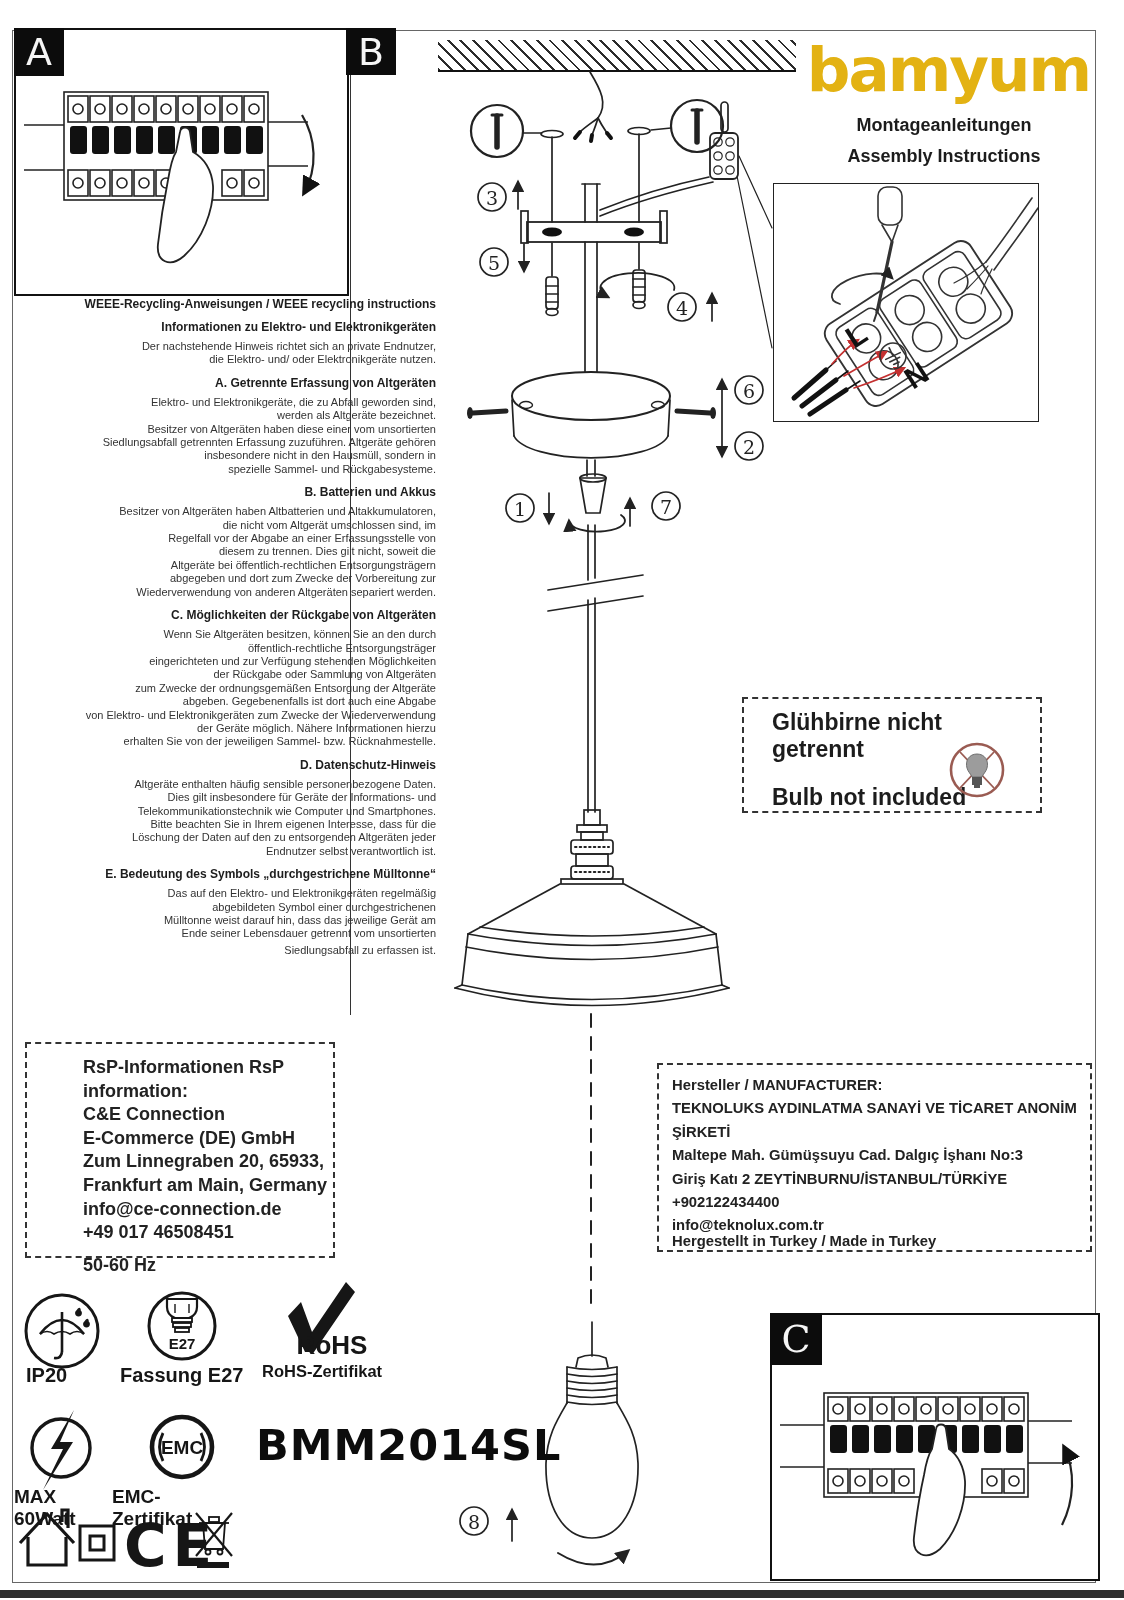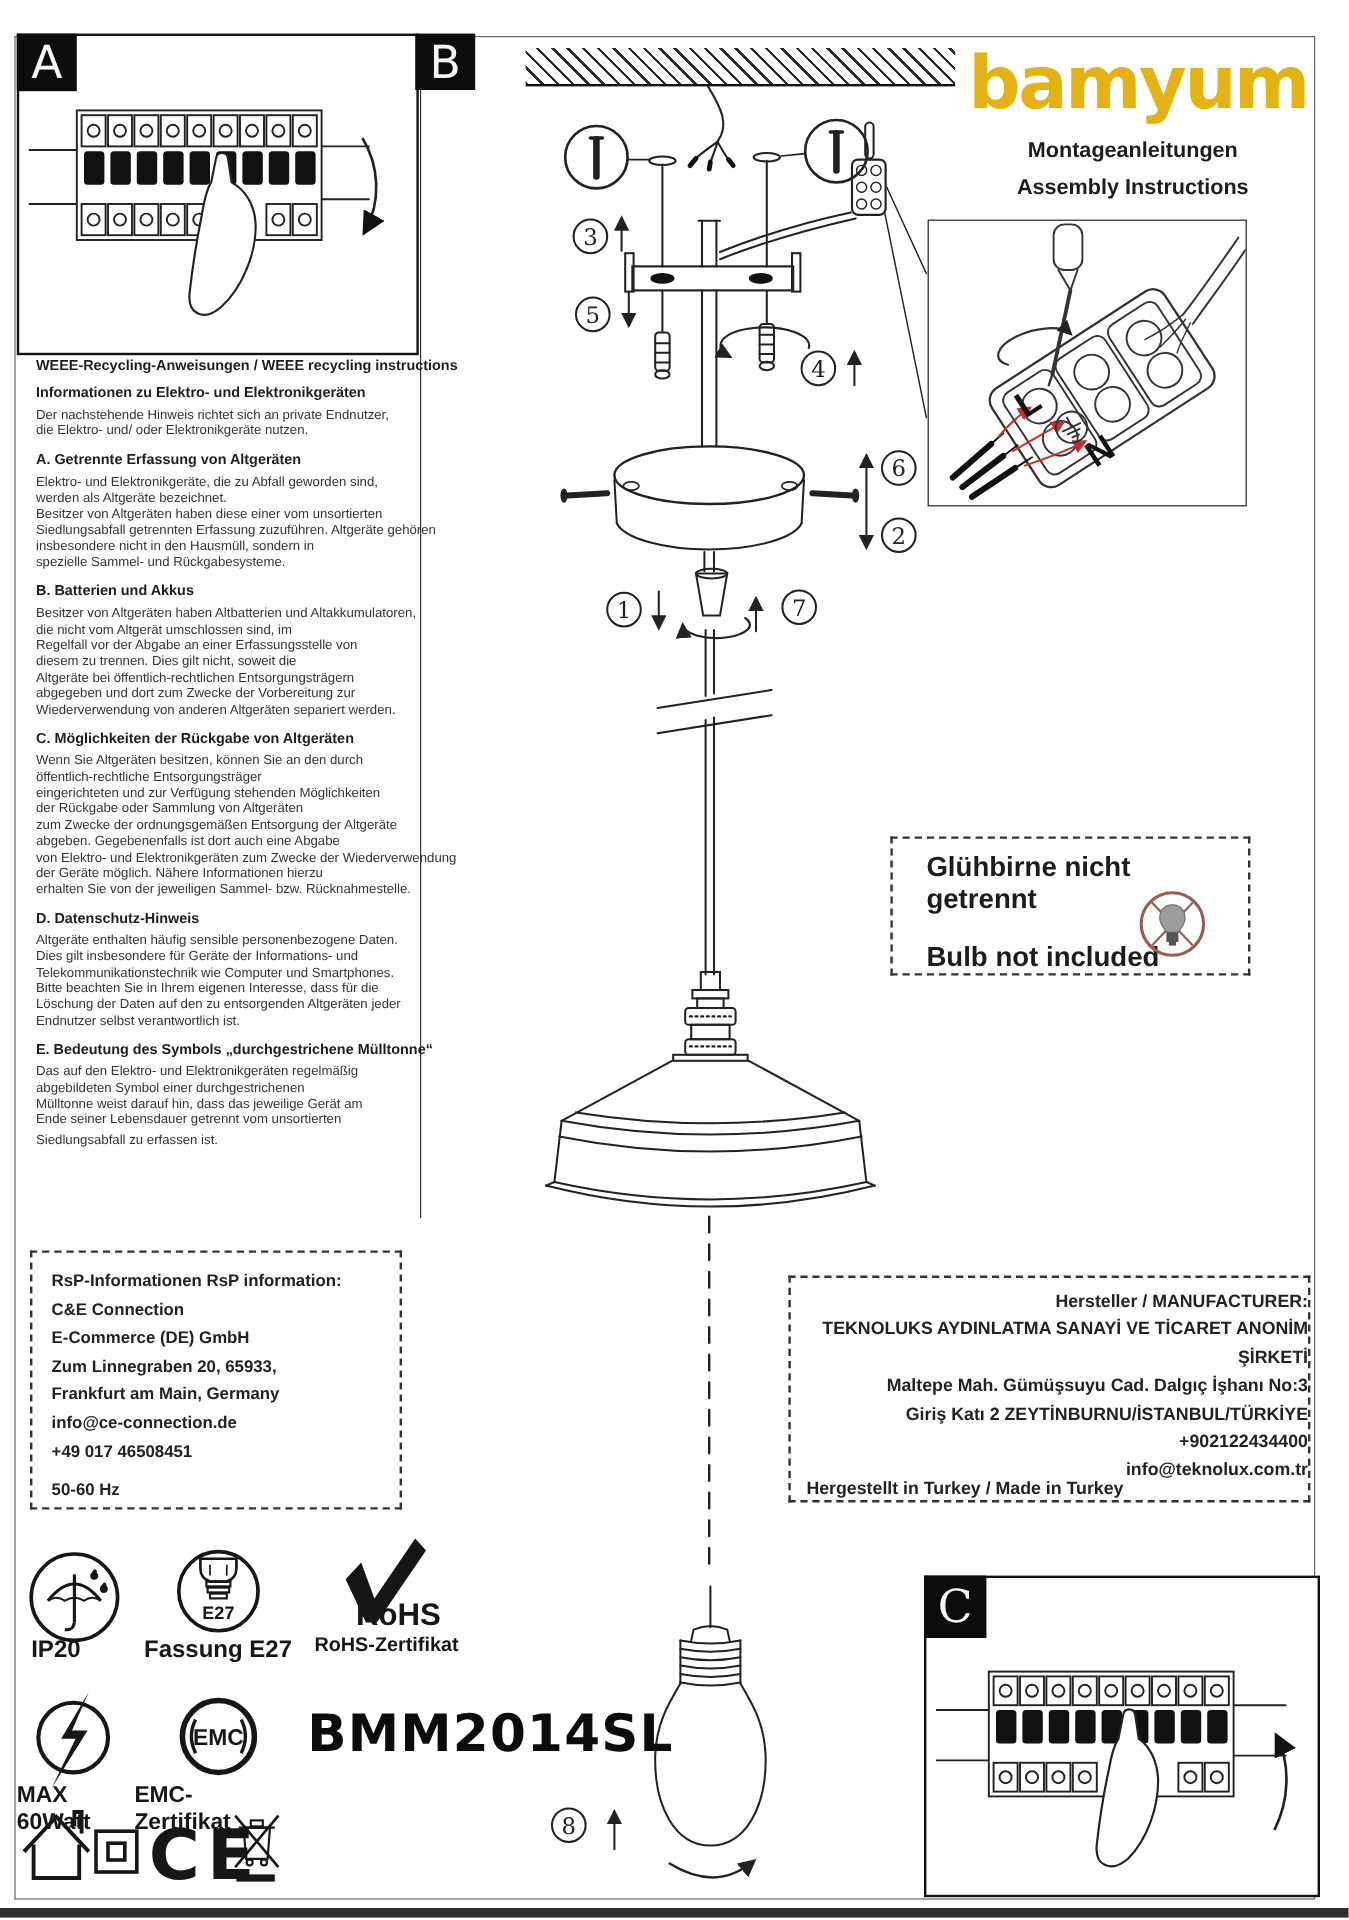--- a/index.html
+++ b/index.html
@@ -12,44 +12,44 @@
   
   .black-label{background:#0c0c0c;color:#f5f5f5;display:flex;align-items:center;justify-content:center;
                font-family:"DejaVu Sans",sans-serif;font-size:38px;font-weight:400;}
   #box-a{left:14px;top:28px;width:331px;height:264px;border:2.5px solid #111;background:#fff;}
   #box-a-label{left:14px;top:28px;width:50px;height:48px;}
   #box-b-label{left:346px;top:28px;width:50px;height:47px;}
   #b-divider{left:350px;top:75px;width:0;height:940px;border-left:1.7px solid #333;}
   #box-c{left:770px;top:1313px;width:326px;height:264px;border:2.5px solid #111;background:#fff;}
   #box-c-label{left:770px;top:1313px;width:52px;height:52px;}
   
-  #weee{left:30px;top:297px;width:406px;}
+  #weee{left:30px;top:297px;width:406px;text-align:right;}
   .weee-h1,.weee-h2{font-size:12px;font-weight:bold;color:#1d1d1d;margin:9px 0 6px 0;line-height:14px;}
   .weee-h1{margin-top:0;}
   .weee-p{font-size:11px;line-height:13.4px;color:#333;white-space:pre-line;margin:0 0 3px 0;}
   
   #brand{left:798px;top:38px;width:292px;text-align:right;
          font-family:"DejaVu Sans",sans-serif;font-weight:800;font-size:61px;letter-spacing:-2px;line-height:64px;}
   .brand-sub{left:798px;width:292px;text-align:center;font-weight:700;font-size:18px;color:#1c1c1c;line-height:31px;}
   
   #hatch{left:438px;top:40px;width:358px;height:30px;border-bottom:2.6px solid #111;
          background:repeating-linear-gradient(45deg,#2b2b2b 0 2px,transparent 2px 9px);}
   
   #terminal-box{left:773px;top:183px;width:264px;height:237px;border:1.7px solid #222;}
   
   #bulb-box{left:742px;top:697px;width:296px;height:112px;border:2px dashed #333;}
   #bulb-box .t1{position:absolute;left:28px;top:10px;font-size:23px;font-weight:600;color:#1c1c1c;}
   #bulb-box .t2{position:absolute;left:28px;top:45px;font-size:23px;font-weight:600;color:#1c1c1c;margin-top:40px;}
   #bulb-ico{position:absolute;left:202px;top:40px;}
   
   #rsp-box{left:25px;top:1042px;width:310px;height:216px;border:2px dashed #333;padding:12px 0 0 16px;box-sizing:border-box;}
-  .rsp-line{font-size:14px;font-weight:600;color:#222;line-height:23.6px;}
+  .rsp-line{font-size:18px;font-weight:600;color:#222;line-height:23.6px;margin-left:40px;}
   .rsp-line:last-child{margin-top:9px;}
   #mfr-box{left:657px;top:1063px;width:435px;height:189px;border:2px dashed #333;padding:9px 0 0 13px;box-sizing:border-box;}
-  .mfr-line{font-size:14.8px;font-weight:700;color:#222;line-height:23.4px;text-align:right;}
+  .mfr-line{font-size:14.8px;font-weight:700;color:#222;line-height:23.4px;}
   #mfr-made{position:absolute;left:13px;top:168px;font-size:14.8px;font-weight:700;color:#222;}
   
   .cert-label{font-weight:700;color:#161616;text-align:left;}
   #lbl-ip20{left:26px;top:1364px;width:72px;font-size:20px;}
   #lbl-e27{left:120px;top:1364px;width:126px;font-size:20px;}
   #lbl-rohs-txt{left:284px;top:1330px;width:96px;font-size:26px;font-weight:800;text-align:center;}
   #lbl-rohs-cert{left:262px;top:1362px;width:126px;font-size:16.5px;}
   #lbl-maxw{left:14px;top:1486px;width:98px;font-size:19px;}
   #lbl-emc{left:112px;top:1486px;width:128px;font-size:19px;}
   #model{left:256px;top:1420px;font-size:43px;font-weight:800;letter-spacing:1px;color:#0c0c0c;

